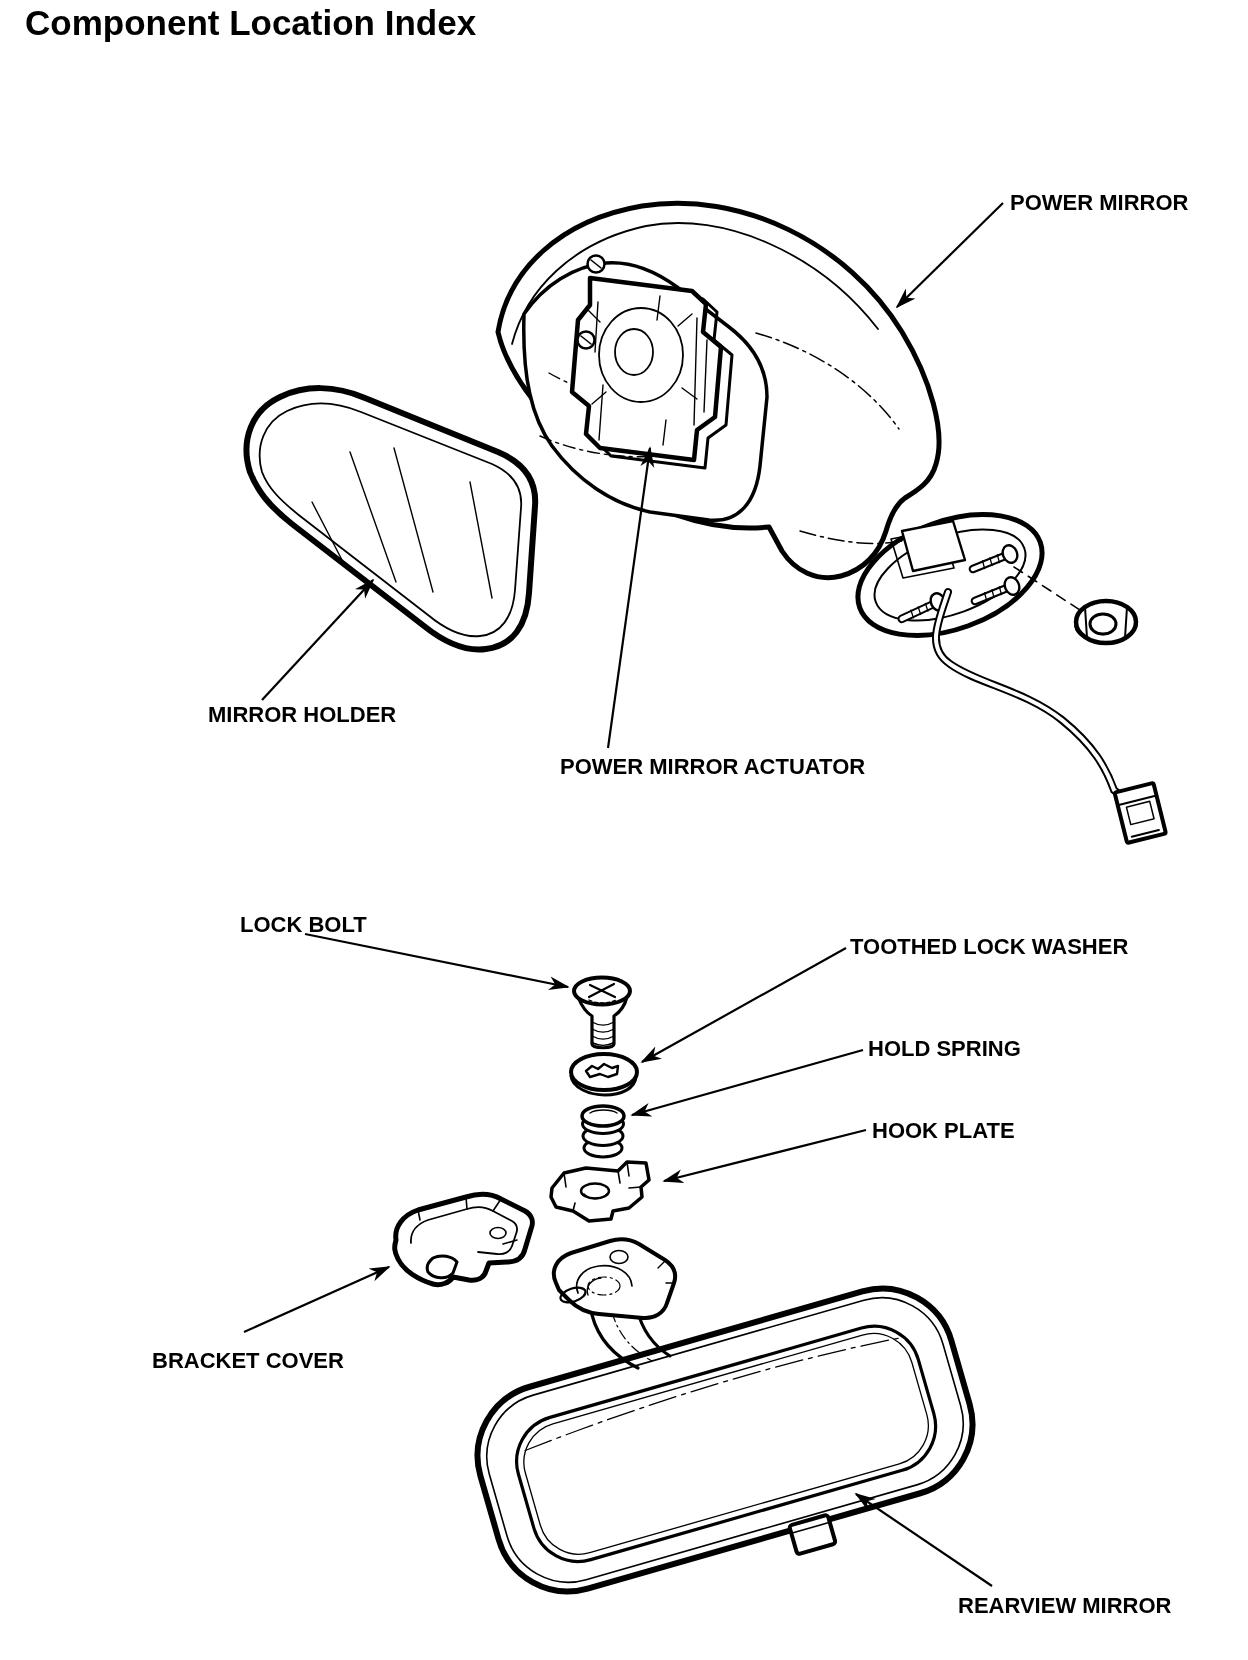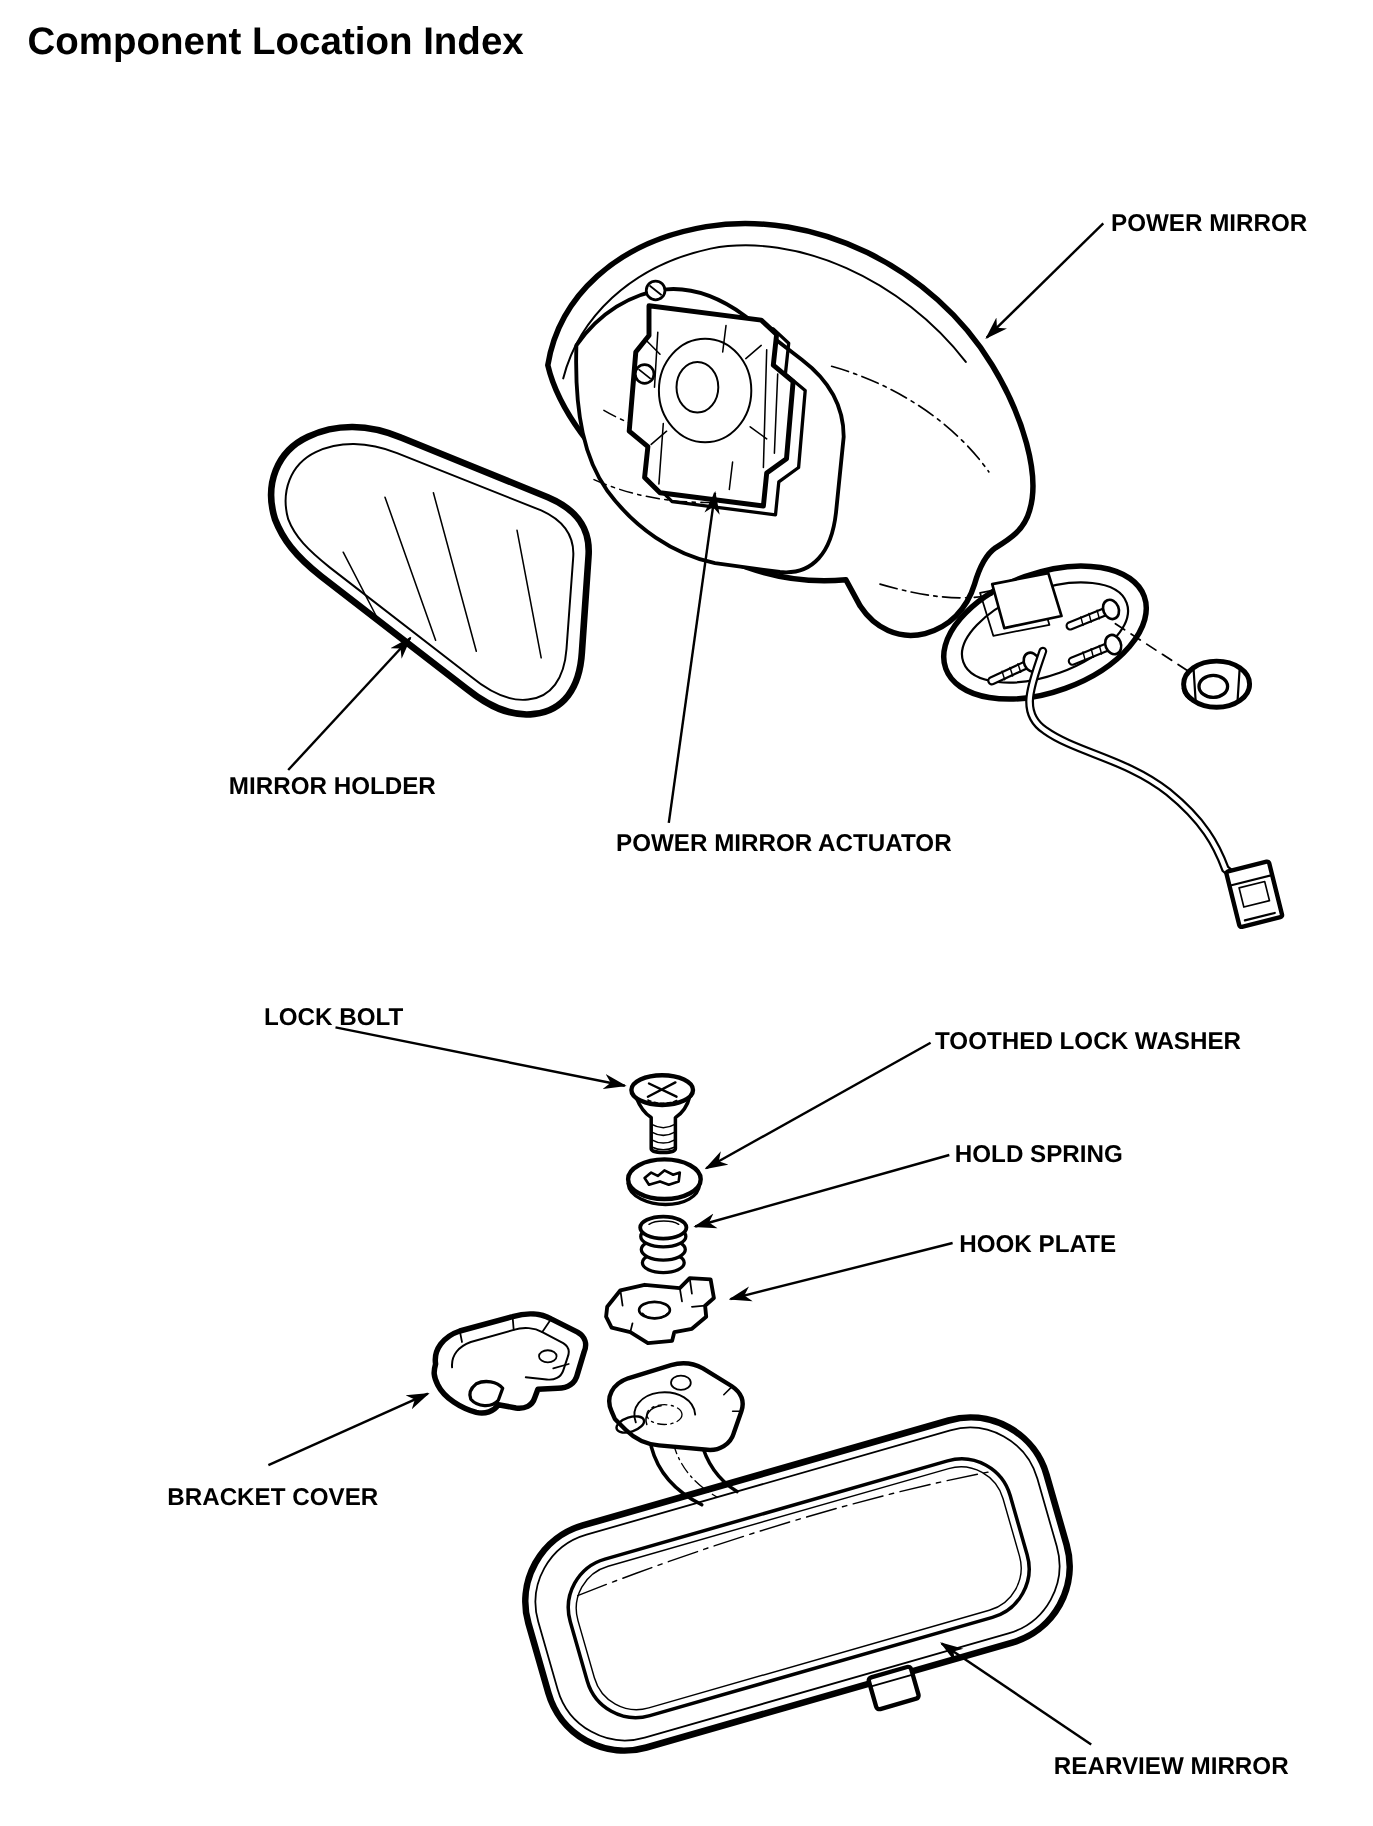--- a/index.html
+++ b/index.html
@@ -1,18 +1,18 @@
 <!DOCTYPE html>
 <html><head>
 <meta charset="utf-8">
 <style>
   html,body { margin:0; padding:0; background:#ffffff; }
   .page { position:relative; width:1248px; height:1660px; background:#ffffff; overflow:hidden;
           font-family:"Liberation Sans", sans-serif; }
-  .doc-title { position:absolute; left:25px; top:18px; margin:0; color:#000;
+  .doc-title { position:absolute; left:25px; top:3px; margin:0; color:#000;
                font:bold 35px "Liberation Sans", sans-serif; letter-spacing:0px; }
   svg.diagram { position:absolute; left:0; top:0; }
   .ln  { stroke:#000; fill:none; stroke-linecap:round; stroke-linejoin:round; }
   .fw  { fill:#ffffff; }
   .part-label { font:bold 22px "Liberation Sans", sans-serif; fill:#000; letter-spacing:0px; }
 </style>
 </head>
 <body>
 
 <div class="page">

